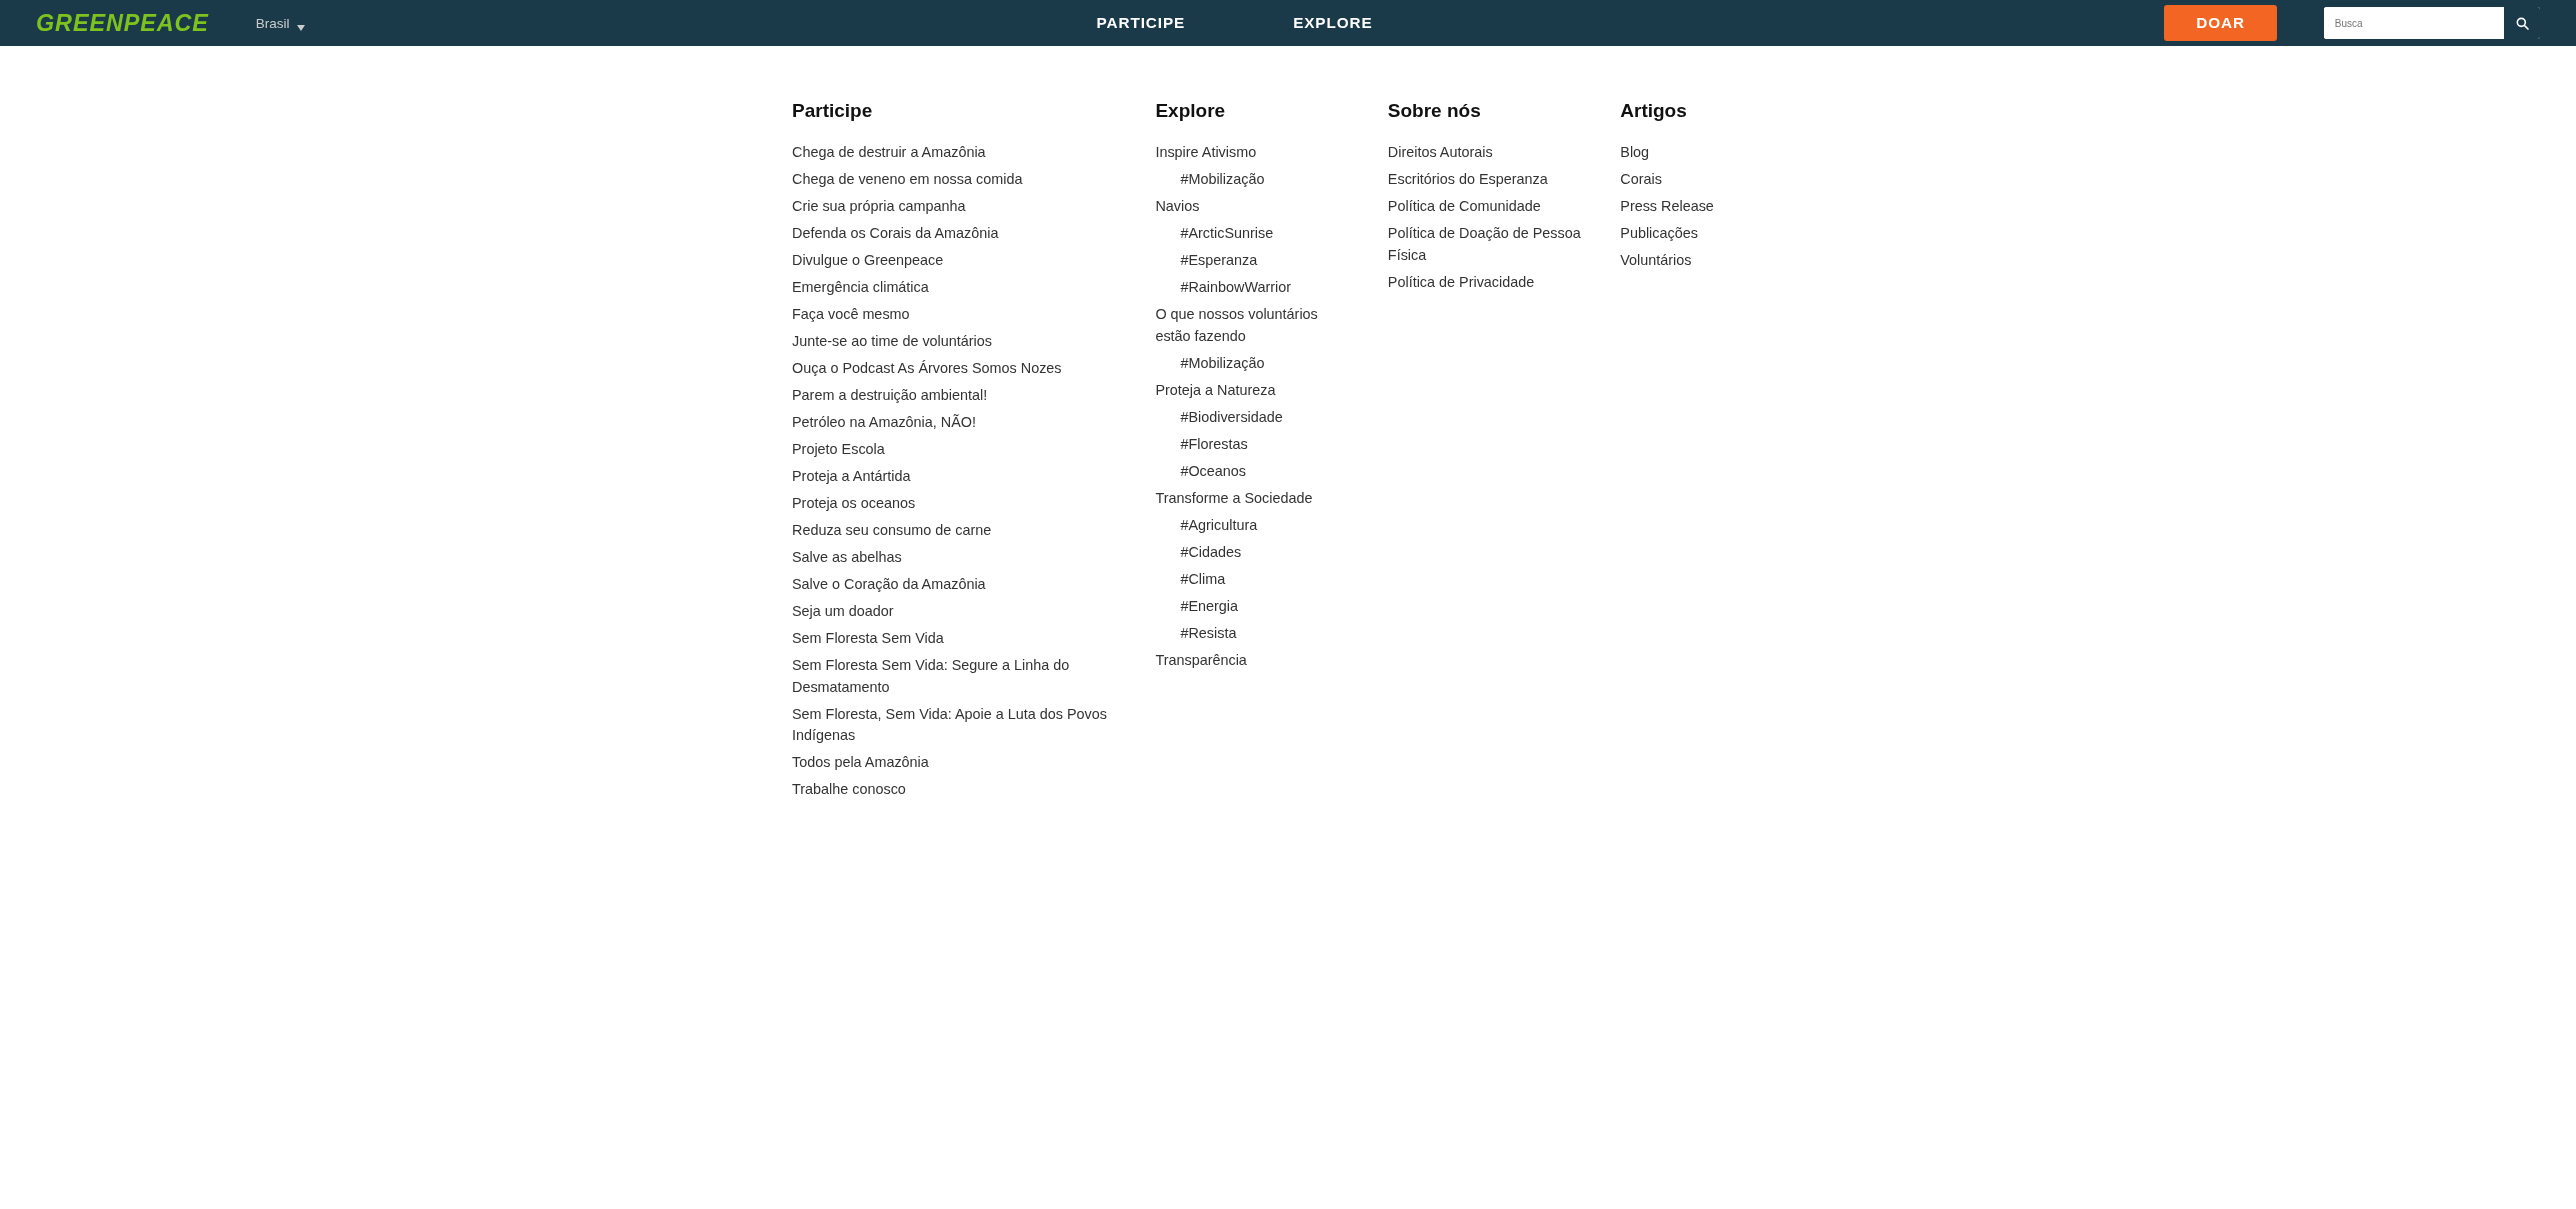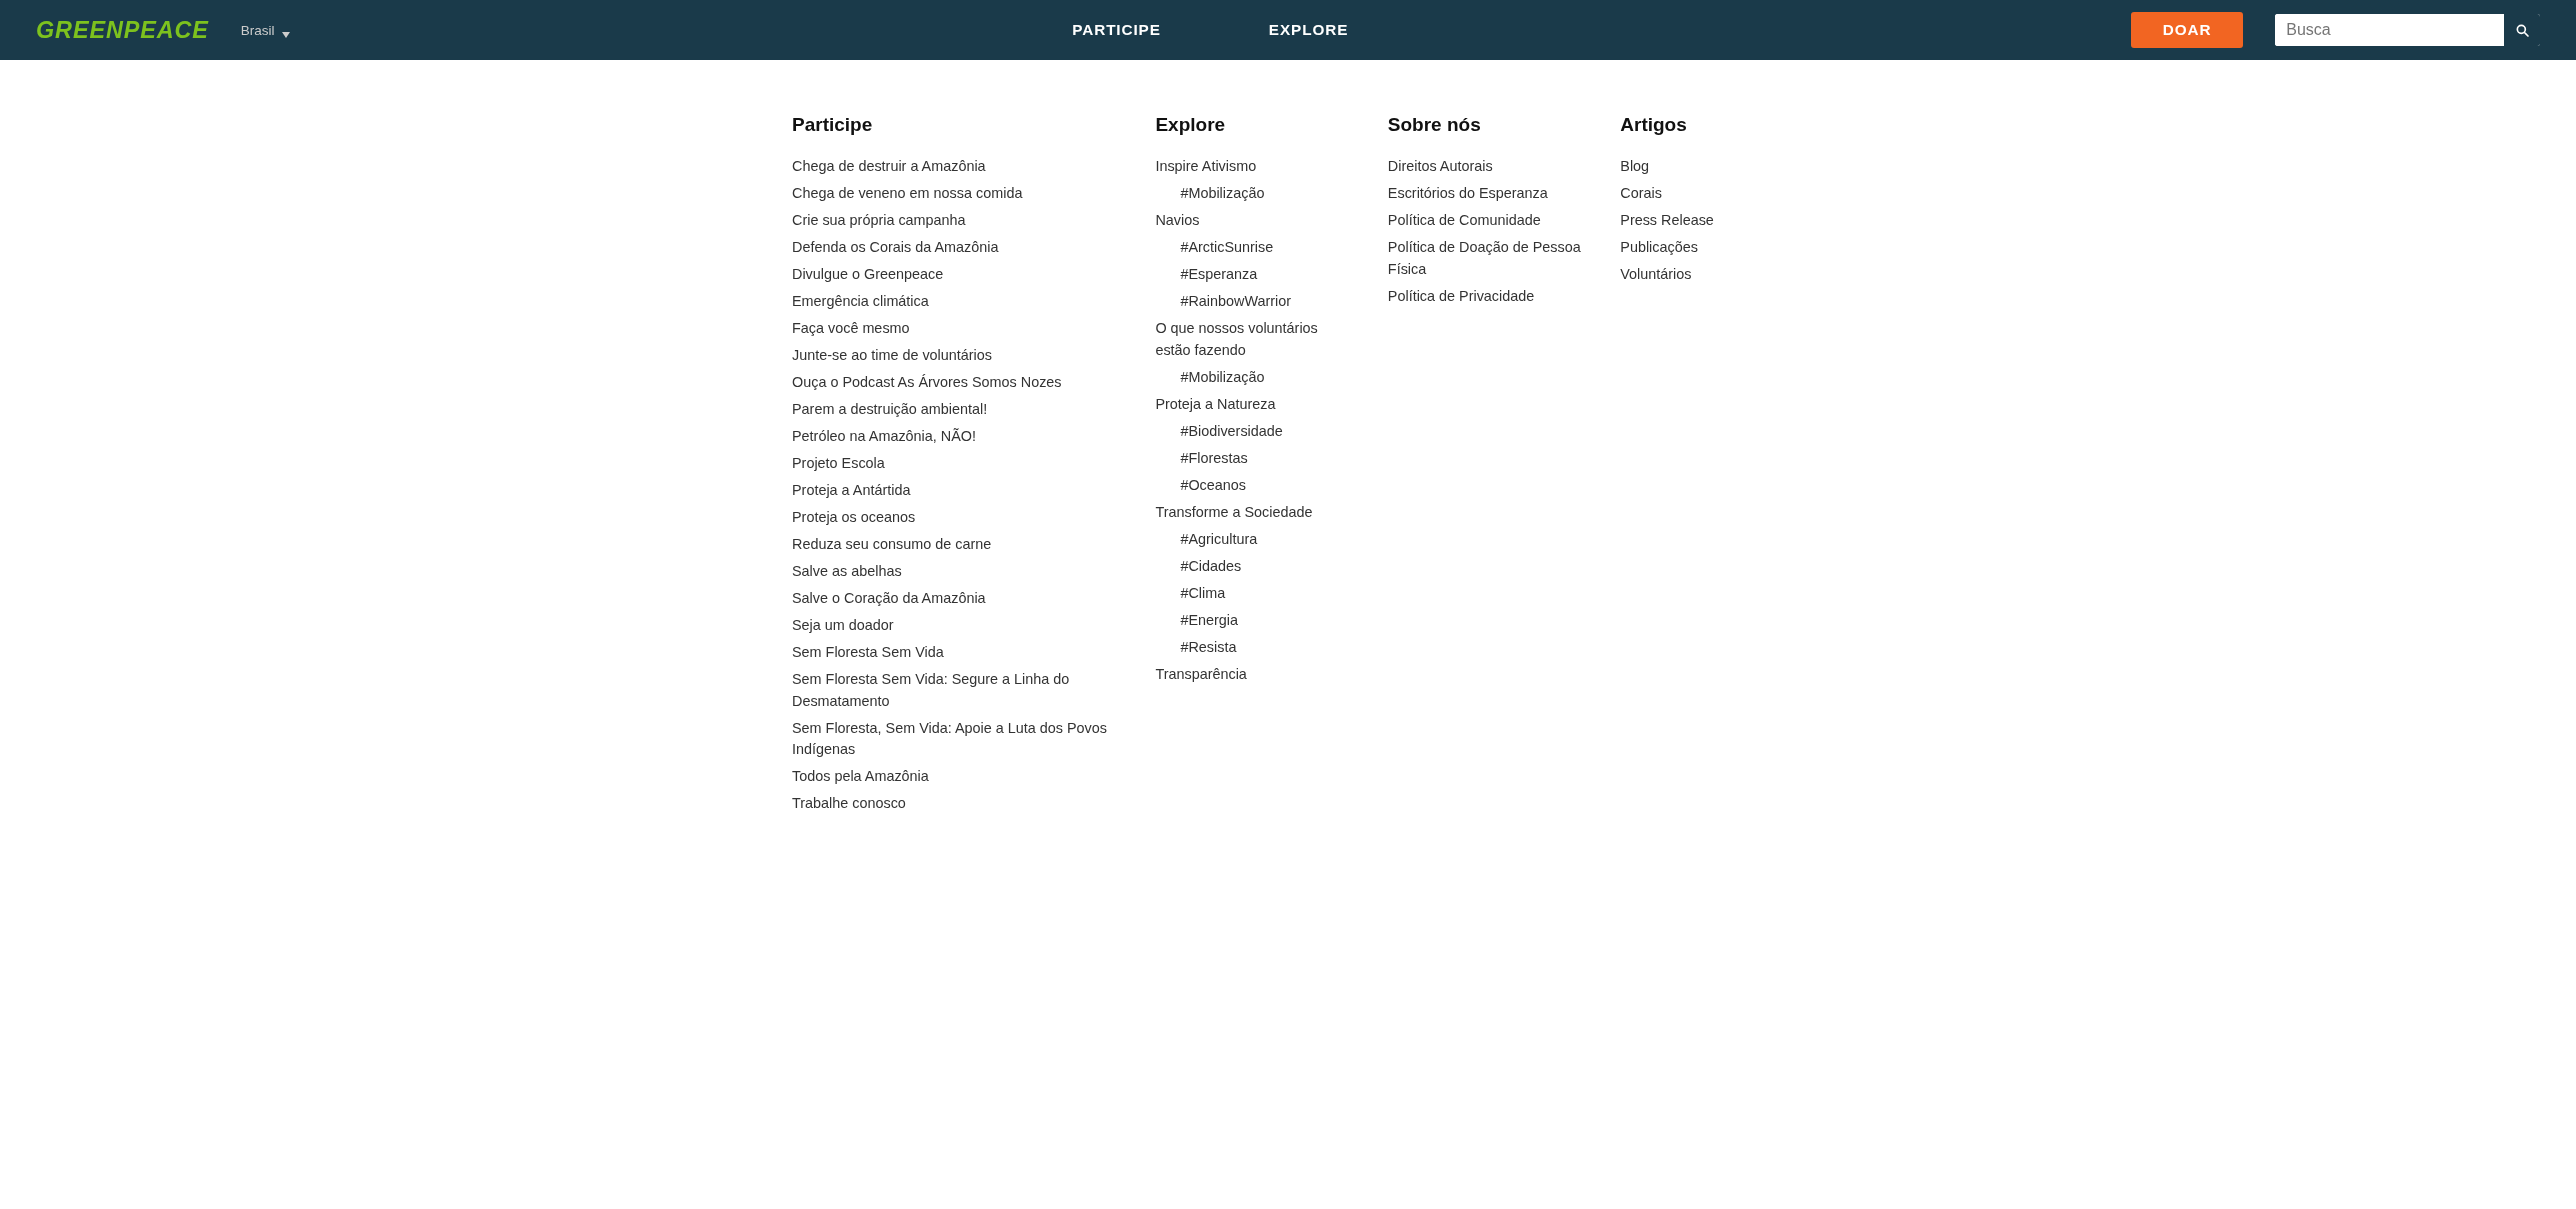--- a/index.html
+++ b/index.html
@@ -4,22 +4,22 @@
   <style>
     * { margin: 0; padding: 0; box-sizing: border-box; }
     body { font-family: Arial, Helvetica, sans-serif; background: #fff; color: #333; font-size: 14.4px; }
 
     
     .navbar {
       background-color: #1a3a4a;
       display: flex;
       align-items: center;
       padding: 0 36px;
-      height: 60px;
-      gap: 32px;
+      height: 46px;
+      gap: 47px;
     }
     .navbar-logo {
       flex-shrink: 0;
     }
     .logo-text {
       font-size: 23.4px;
       font-weight: 900;
       color: #7dc21e;
       letter-spacing: 0.9px;
       font-style: italic;
@@ -66,21 +66,21 @@
       background: #fff;
       border-radius: 2.7px;
       overflow: hidden;
       height: 32px;
       min-width: 216px;
     }
     .search-input {
       border: none;
       outline: none;
       padding: 0 10.8px;
-      font-size: 16px;
+      font-size: 10px;
       color: #999;
       height: 100%;
       flex: 1;
     }
     .search-btn {
       background: #1a3a4a;
       border: none;
       height: 100%;
       width: 36px;
       cursor: pointer;

